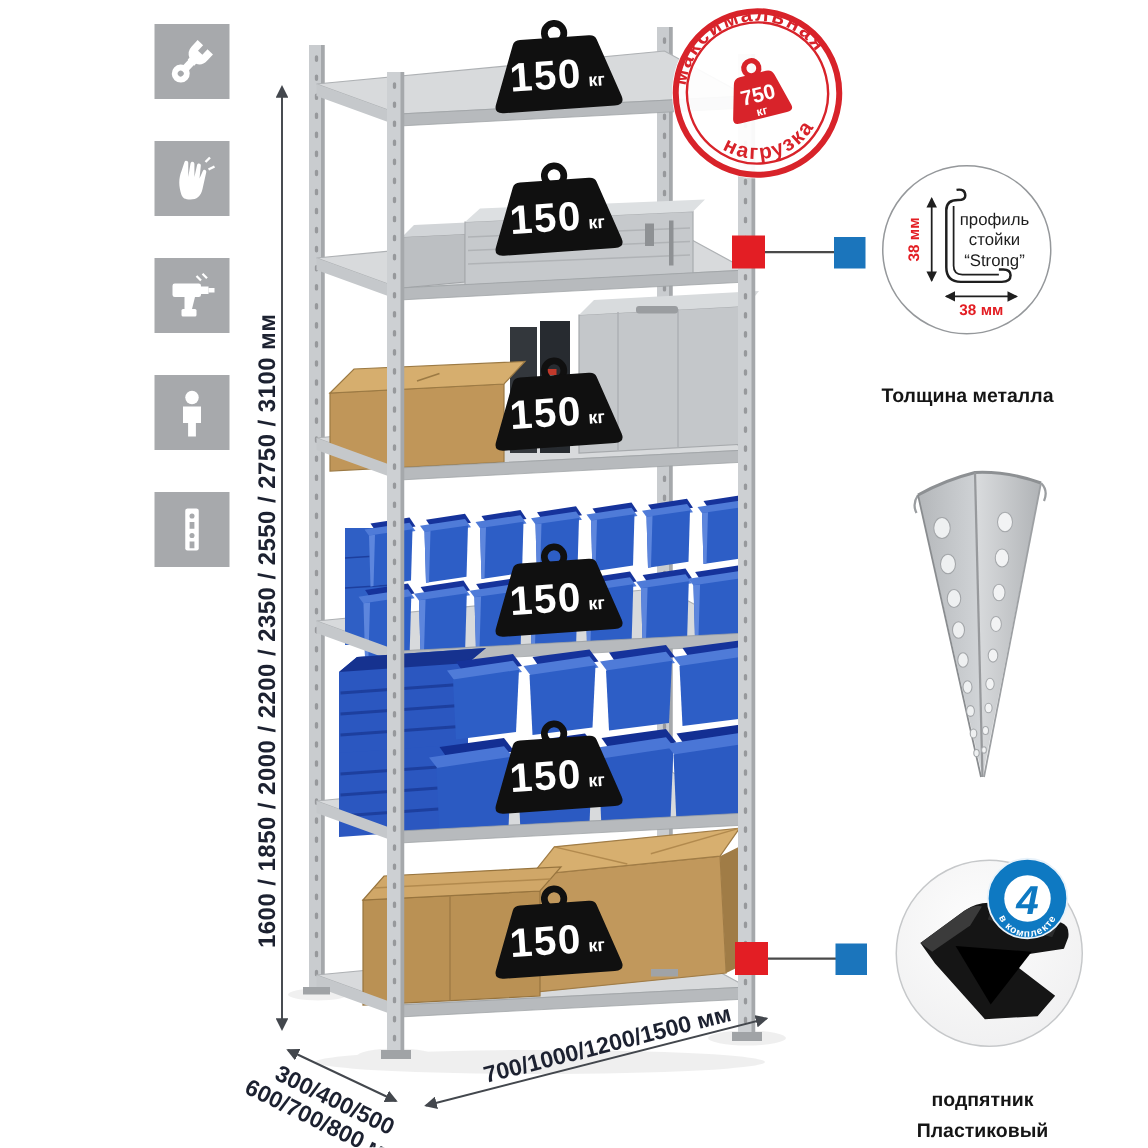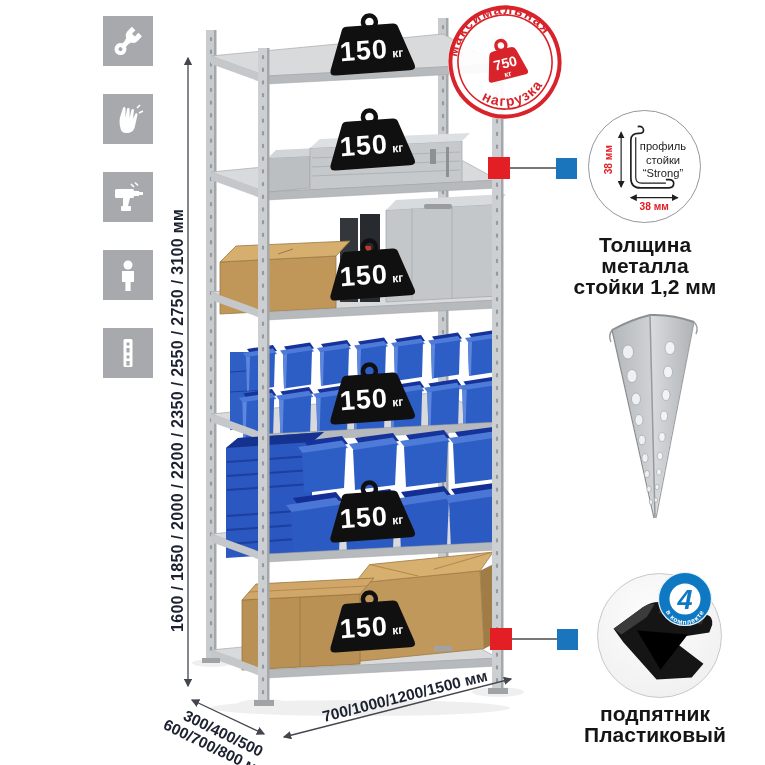--- a/index.html
+++ b/index.html
@@ -22,21 +22,21 @@
   
   .stamp-arc{font-size:14px;font-weight:bold;fill:#d8232a;letter-spacing:1.4px;text-anchor:middle;}
   .stamp-val{font-size:14px;font-weight:bold;fill:#fff;text-anchor:middle;}
   .stamp-unit{font-size:8px;font-weight:bold;fill:#fff;text-anchor:middle;}
 
   
   .callout-circle{position:absolute;border-radius:50%;background:#fff;border:1.5px solid #95989b;}
   .foot-circle{position:absolute;border-radius:50%;border:1.5px solid #c6c8ca;
                background:radial-gradient(circle at 45% 35%, #fdfdfd 0%, #ededee 100%);}
   .caption{position:absolute;text-align:center;color:#151515;font-weight:700;
-           font-size:21px;line-height:21px;}
+           font-size:13px;line-height:21px;margin-top:19px;}
 
   .dimtext{font-size:15.5px;font-weight:700;fill:#1c2130;}
   .dimtext-h{font-size:16px;font-weight:700;fill:#1c2130;letter-spacing:.3px;}
   .proftxt{font-size:11.5px;fill:#1d1d1d;text-anchor:middle;}
   .profred{font-size:10.5px;font-weight:bold;fill:#e31e24;text-anchor:middle;}
   .badge4{font-size:27px;font-weight:bold;font-style:italic;fill:#0e79c2;text-anchor:middle;}
   .badge-arc{font-size:6.8px;font-weight:bold;fill:#fff;letter-spacing:.7px;text-anchor:middle;}
 </style>
 </head>
 <body>
@@ -360,21 +360,20 @@
       <line x1="43" y1="89" x2="91" y2="89" stroke="#1f1f1f" stroke-width="1.2" marker-start="url(#pArr)" marker-end="url(#pArr)"></line>
       <text class="profred" transform="translate(24 50) rotate(-90)">38 мм</text>
       <text class="profred" x="67" y="102">38 мм</text>
       <text class="proftxt" x="76" y="40">профиль</text>
       <text class="proftxt" x="76" y="54">стойки</text>
       <text class="proftxt" x="76" y="68">“Strong”</text>
     </svg>
   </div>
   <div class="caption" style="left:570px;top:234px;width:150px;">
     <div>Толщина металла</div>
-    <div>стойки 1,2 мм</div>
   </div>
 
   <svg class="abs" style="left:592px;top:300px;" width="140" height="235" viewBox="0 0 140 235">
     <defs>
       <linearGradient id="agL" x1="0" y1="0" x2="1" y2="0">
         <stop offset="0" stop-color="#b4b7ba"></stop>
           <stop offset="1" stop-color="#d2d5d8"></stop>
       </linearGradient>
       <linearGradient id="agR" x1="0" y1="0" x2="1" y2="0">
         <stop offset="0" stop-color="#dadcde"></stop>

